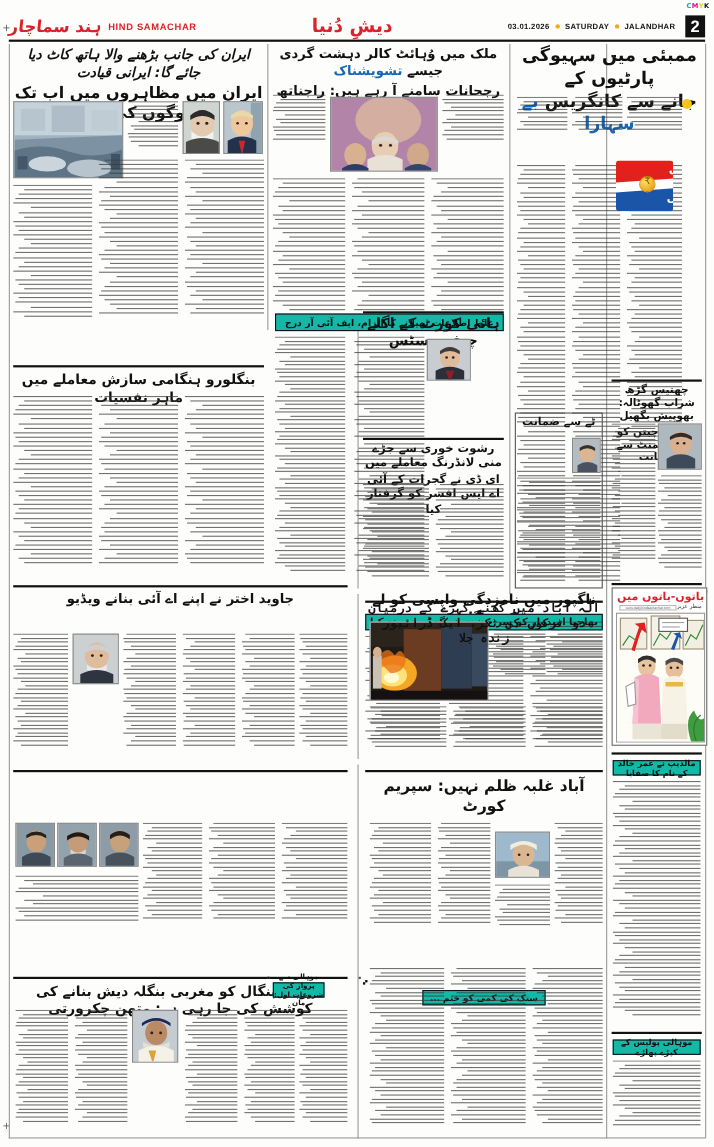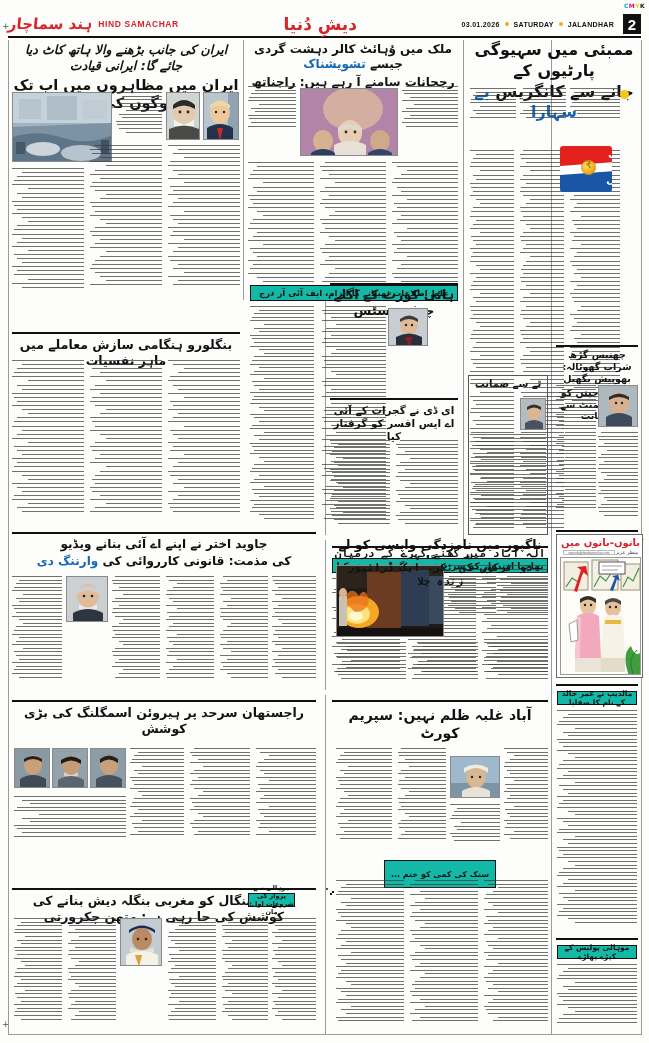--- a/index.html
+++ b/index.html
@@ -1198,20 +1198,21 @@
       <path d="M11 10 Q20 3 29 10 L29 13 Q20 7 11 13 Z" fill="#3c3c3c"></path>
       <path d="M7 28 Q20 21 33 28 L33 38 L7 38 Z" fill="#2b2f3a"></path>
       <path d="M16 28 L20 38 L24 28 Z" fill="#8a1f26"></path>
       <circle cx="17" cy="16" r="1.2" fill="#2a2018"></circle>
         <circle cx="23" cy="16" r="1.2" fill="#2a2018"></circle>
     </svg>
   </div>
 
   <div class="rule-h thick" style="left:330px; top:398px; width:128px;"></div>
   <div class="col" style="left:330px; top:402px; width:128px;">
+    <div class="hl" style="font-size:10.5px;">رشوت خوری سے جڑے منی لانڈرنگ معاملے میں</div>
     <div class="hl" style="font-size:10.5px; margin-top:2px;">ای ڈی نے گجرات کے آئی اے ایس افسر کو گرفتار کیا</div>
   </div>
   <div class="body tight" style="position:absolute; left:330px; top:440px; width:60px; height:92px;">
     <div class="ln s1"></div>
       <div class="ln s3"></div>
       <div class="ln s2"></div>
       <div class="ln s4"></div>
       <div class="ln s1"></div>
     <div class="ln s5"></div>
       <div class="ln s2"></div>
@@ -1421,24 +1422,20 @@
 
         <path d="M68 118 Q60 96 70 88 Q74 100 80 94 L81 118 Z" fill="#3f9d3f"></path>
         <path d="M72 116 Q66 100 76 92" stroke="#2d7a2d" fill="none" stroke-width="1"></path>
       </svg>
     </div>
   </div>
 
   <div class="rule-h thick" style="left:12px; top:532px; width:304px;"></div>
   <div class="col" style="left:12px; top:537px; width:304px;">
     <div class="hl" style="font-size:12px;">جاوید اختر نے اپنے اے آئی بنانے ویڈیو</div>
-    <div class="hl" style="font-size:12px; margin-top:2px;">
-      <span>کی مذمت: قانونی کارروائی کی</span>
-      <span class="accent">وارننگ دی</span>
-    </div>
   </div>
   <div class="photo" style="left:66px; top:576px; width:42px; height:46px;">
     <svg width="42" height="46" viewBox="0 0 42 46" preserveAspectRatio="none">
       <rect width="42" height="46" fill="#cbd0d3"></rect>
       <ellipse cx="21" cy="19" rx="11" ry="12" fill="#dfbd9c"></ellipse>
       <path d="M10 13 Q21 5 32 13 L32 17 Q21 10 10 17 Z" fill="#cfcfcf"></path>
       <path d="M12 27 Q21 34 30 27 L30 32 Q21 36 12 32 Z" fill="#e9e9e9"></path>
       <path d="M6 36 Q21 28 36 36 L36 46 L6 46 Z" fill="#2e3440"></path>
       <circle cx="17" cy="19" r="1.3" fill="#2a2018"></circle>
         <circle cx="25" cy="19" r="1.3" fill="#2a2018"></circle>
@@ -1845,21 +1842,20 @@
       <div class="ln s1"></div>
     <div class="ln s2"></div>
       <div class="ln s4"></div>
       <div class="ln s1"></div>
       <div class="ln s3"></div>
       <div class="ln s5"></div>
   </div>
 
   <div class="rule-h thick" style="left:12px; top:700px; width:304px;"></div>
   <div class="col" style="left:12px; top:705px; width:304px;">
-    <div class="hl" style="font-size:12.5px;">راجستھان سرحد پر ہیروئن اسمگلنگ کی بڑی کوشش</div>
   </div>
   <div class="photo" style="left:14px; top:748px; width:36px; height:40px;">
     <svg width="36" height="40" viewBox="0 0 36 40" preserveAspectRatio="none">
       <rect width="36" height="40" fill="#8a9aa5"></rect>
       <ellipse cx="18" cy="16" rx="9" ry="10" fill="#c9a07a"></ellipse>
       <path d="M9 10 Q18 4 27 10 L27 13 Q18 7 9 13 Z" fill="#26211c"></path>
       <path d="M5 30 Q18 22 31 30 L31 40 L5 40 Z" fill="#3f4a56"></path>
     </svg>
   </div>
   <div class="photo" style="left:52px; top:748px; width:36px; height:40px;">
@@ -2081,21 +2077,21 @@
       <div class="ln s4"></div>
       <div class="ln s1"></div>
     <div class="ln s5"></div>
       <div class="ln s2"></div>
       <div class="ln s3"></div>
       <div class="ln s1"></div>
       <div class="ln s4"></div>
     <div class="ln s2"></div>
   </div>
 
-  <div class="boxhead" style="left:384px; top:860px; width:112px; height:28px; font-size:8px;">ستک کی کمی کو ختم ...</div>
+  <div class="boxhead" style="left:384px; top:900px; width:112px; height:14px; font-size:8px;">ستک کی کمی کو ختم ...</div>
   <div class="body tight" style="position:absolute; left:336px; top:880px; width:68px; height:150px;">
     <div class="ln s1"></div>
       <div class="ln s3"></div>
       <div class="ln s2"></div>
       <div class="ln s4"></div>
       <div class="ln s1"></div>
     <div class="ln s5"></div>
       <div class="ln s2"></div>
       <div class="ln s3"></div>
       <div class="ln s1"></div>

